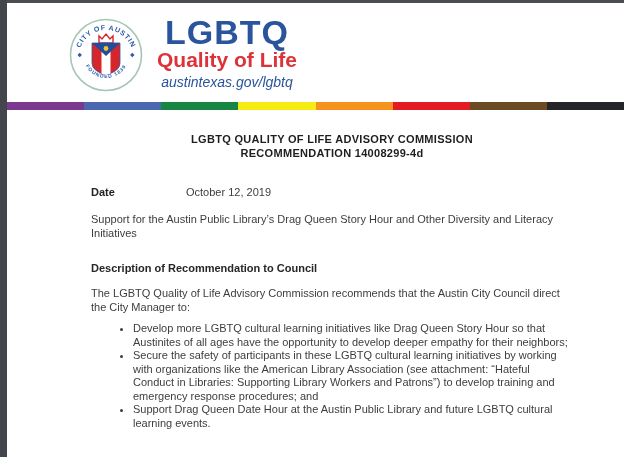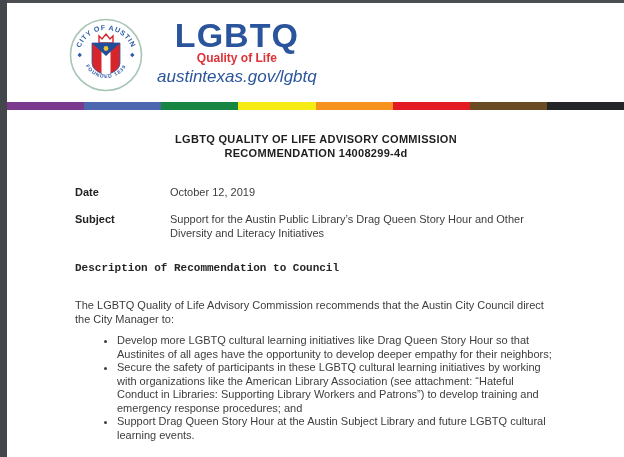--- a/index.html
+++ b/index.html
@@ -9,38 +9,38 @@
   }
   .border-left  { position:absolute; left:0; top:0; width:7px; height:457px; background:#43474c; }
   .border-top   { position:absolute; left:0; top:0; width:624px; height:3px; background:#4a4e53; }
 
   
   .header { position:absolute; left:7px; top:3px; right:0; height:99px;
             display:flex; align-items:center; padding-left:62px; box-sizing:border-box; }
   .seal { width:74px; height:74px; flex-shrink:0; margin-top:4px; }
   .logo-block { text-align:center; margin-left:14px; }
   .logo-lgbtq { font-size:34px; font-weight:bold; color:var(--logo-blue); letter-spacing:1px; line-height:1.0; }
-  .logo-qol, .logo-comm { font-size:12px; font-weight:bold; color:var(--logo-red); line-height:1.05; }
-  .logo-url { font-size:17px; font-style:italic; color:var(--logo-blue); margin-top:3px; }
+  .logo-qol, .logo-comm { font-size:21px; font-weight:bold; color:var(--logo-red); line-height:1.05; }
+  .logo-url { font-size:14px; font-style:italic; color:var(--logo-blue); margin-top:3px; }
 
   
   .stripe { position:absolute; left:7px; top:102px; right:0; height:8px; display:flex; }
   .stripe-seg { flex:1 1 0; height:100%; }
 
   
-  .content { position:absolute; left:75px; top:110px; width:482px;
+  .content { position:absolute; left:91px; top:110px; width:482px;
              font-size:11px; line-height:14px; color:#3d3d3d; }
   .doc-title { margin-top:22px; text-align:center; font-weight:bold;
                font-size:11px; line-height:14px; color:#1e1e1e; letter-spacing:0.3px; }
   .fields { margin-top:25px; }
   .field-row { display:flex; margin-bottom:13px; }
   .field-label { width:95px; flex-shrink:0; font-weight:bold; color:#222; }
   .field-value { flex:1; line-height:14px; }
-  .section-heading { margin-top:21px; font-weight:bold; color:#262626;font-family:Liberation Mono, monospace; }
-  .intro { margin-top:23px; }
+  .section-heading { margin-top:21px; font-weight:bold; color:#262626; }
+  .intro { margin-top:11px; }
   .rec-list { margin:8px 4px 0 0; padding-left:42px; }
   .rec-list li { margin:0; padding:0; line-height:13.5px; }
 </style>
 </head>
 <body>
 
 <div class="page">
   <div class="border-top"></div>
   <div class="border-left"></div>
 
@@ -91,27 +91,26 @@
       <div>LGBTQ QUALITY OF LIFE ADVISORY COMMISSION</div>
       <div>RECOMMENDATION 14008299-4d</div>
     </div>
 
     <div class="fields">
         <div class="field-row">
           <div class="field-label">Date</div>
           <div class="field-value">October 12, 2019</div>
         </div>
         <div class="field-row">
-          <div class="field-label">Subject</div>
           <div class="field-value">Support for the Austin Public Library’s Drag Queen Story Hour and Other Diversity and Literacy Initiatives</div>
         </div>
       </div>
 
     <div class="section-heading">Description of Recommendation to Council</div>
     <div class="intro">The LGBTQ Quality of Life Advisory Commission recommends that the Austin City Council direct the City Manager to:</div>
 
     <ul class="rec-list">
         <li>Develop more LGBTQ cultural learning initiatives like Drag Queen Story Hour so that Austinites of all ages have the opportunity to develop deeper empathy for their neighbors;</li>
         <li>Secure the safety of participants in these LGBTQ cultural learning initiatives by working with organizations like the American Library Association (see attachment: “Hateful Conduct in Libraries: Supporting Library Workers and Patrons”) to develop training and emergency response procedures; and</li>
-        <li>Support Drag Queen Story Hour at the Austin Subject Library and future LGBTQ cultural learning events.</li>
+        <li>Support Drag Queen Date Hour at the Austin Public Library and future LGBTQ cultural learning events.</li>
       </ul>
   </div>
 </div>
 
 </body></html>

